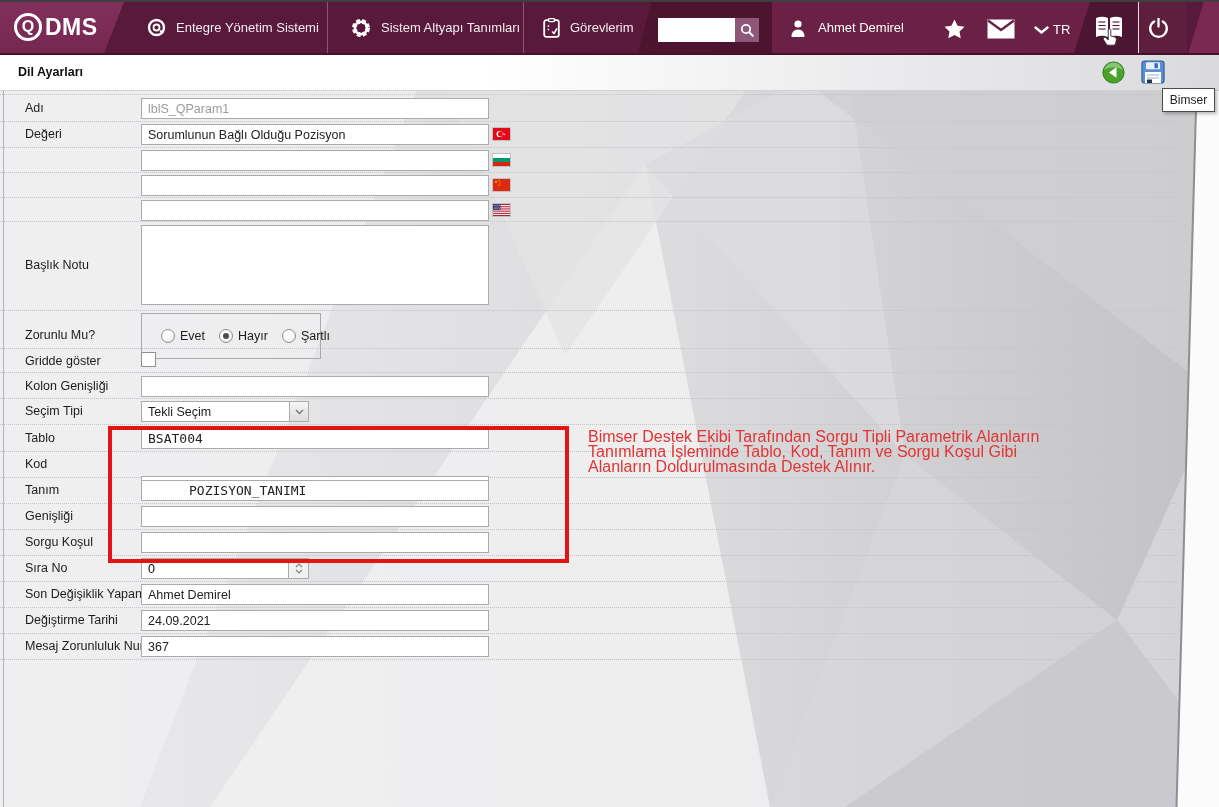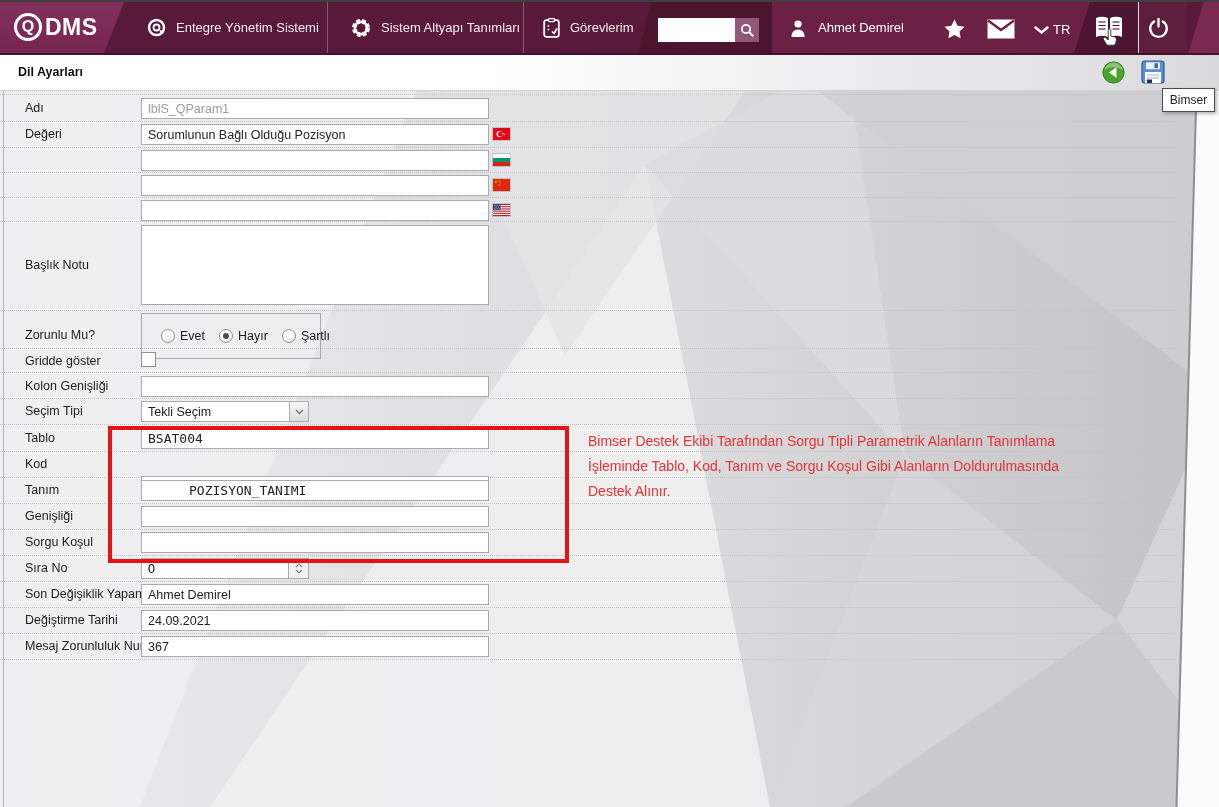--- a/index.html
+++ b/index.html
@@ -83,22 +83,22 @@
   #sira-wrap { position:absolute; left:141px; top:558px; width:168px; height:21px;
                border:1px solid #ababab; background:#fff; z-index:3; }
   #sira-input { position:absolute; left:0; top:0; width:146px; height:19px; border:none;
                 padding:0 6px; font-size:12.5px; font-family:"Liberation Sans",sans-serif; }
   #sira-spin { position:absolute; right:0; top:0; width:20px; height:19px; background:#f1f1f1;
                border-left:1px solid #ababab; display:flex; flex-direction:column;
                align-items:center; justify-content:center; gap:1px; }
   
   #highlight-rect { position:absolute; left:108px; top:426px; width:461px; height:137px;
                     border:4px solid #e51414; z-index:6; }
-  #annotation { position:absolute; left:588px; top:429px; width:478px; font-size:14px;
-                line-height:25px; color:#e23434; z-index:6; }
+  #annotation { position:absolute; left:588px; top:429px; width:478px; font-size:16px;
+                line-height:15px; color:#e23434; z-index:6; }
   
   .tool-icon { position:absolute; z-index:7; cursor:pointer; }
   #tooltip-kaydet { position:absolute; left:1162px; top:88px; width:53px; height:24px;
                     background:#fff; border:1px solid #4c4c4c; z-index:9;
                     display:flex; align-items:center; justify-content:center;
                     font-size:12px; color:#222; box-shadow:2px 2px 3px rgba(0,0,0,.25); }
 </style>
 </head>
 <body>
 

